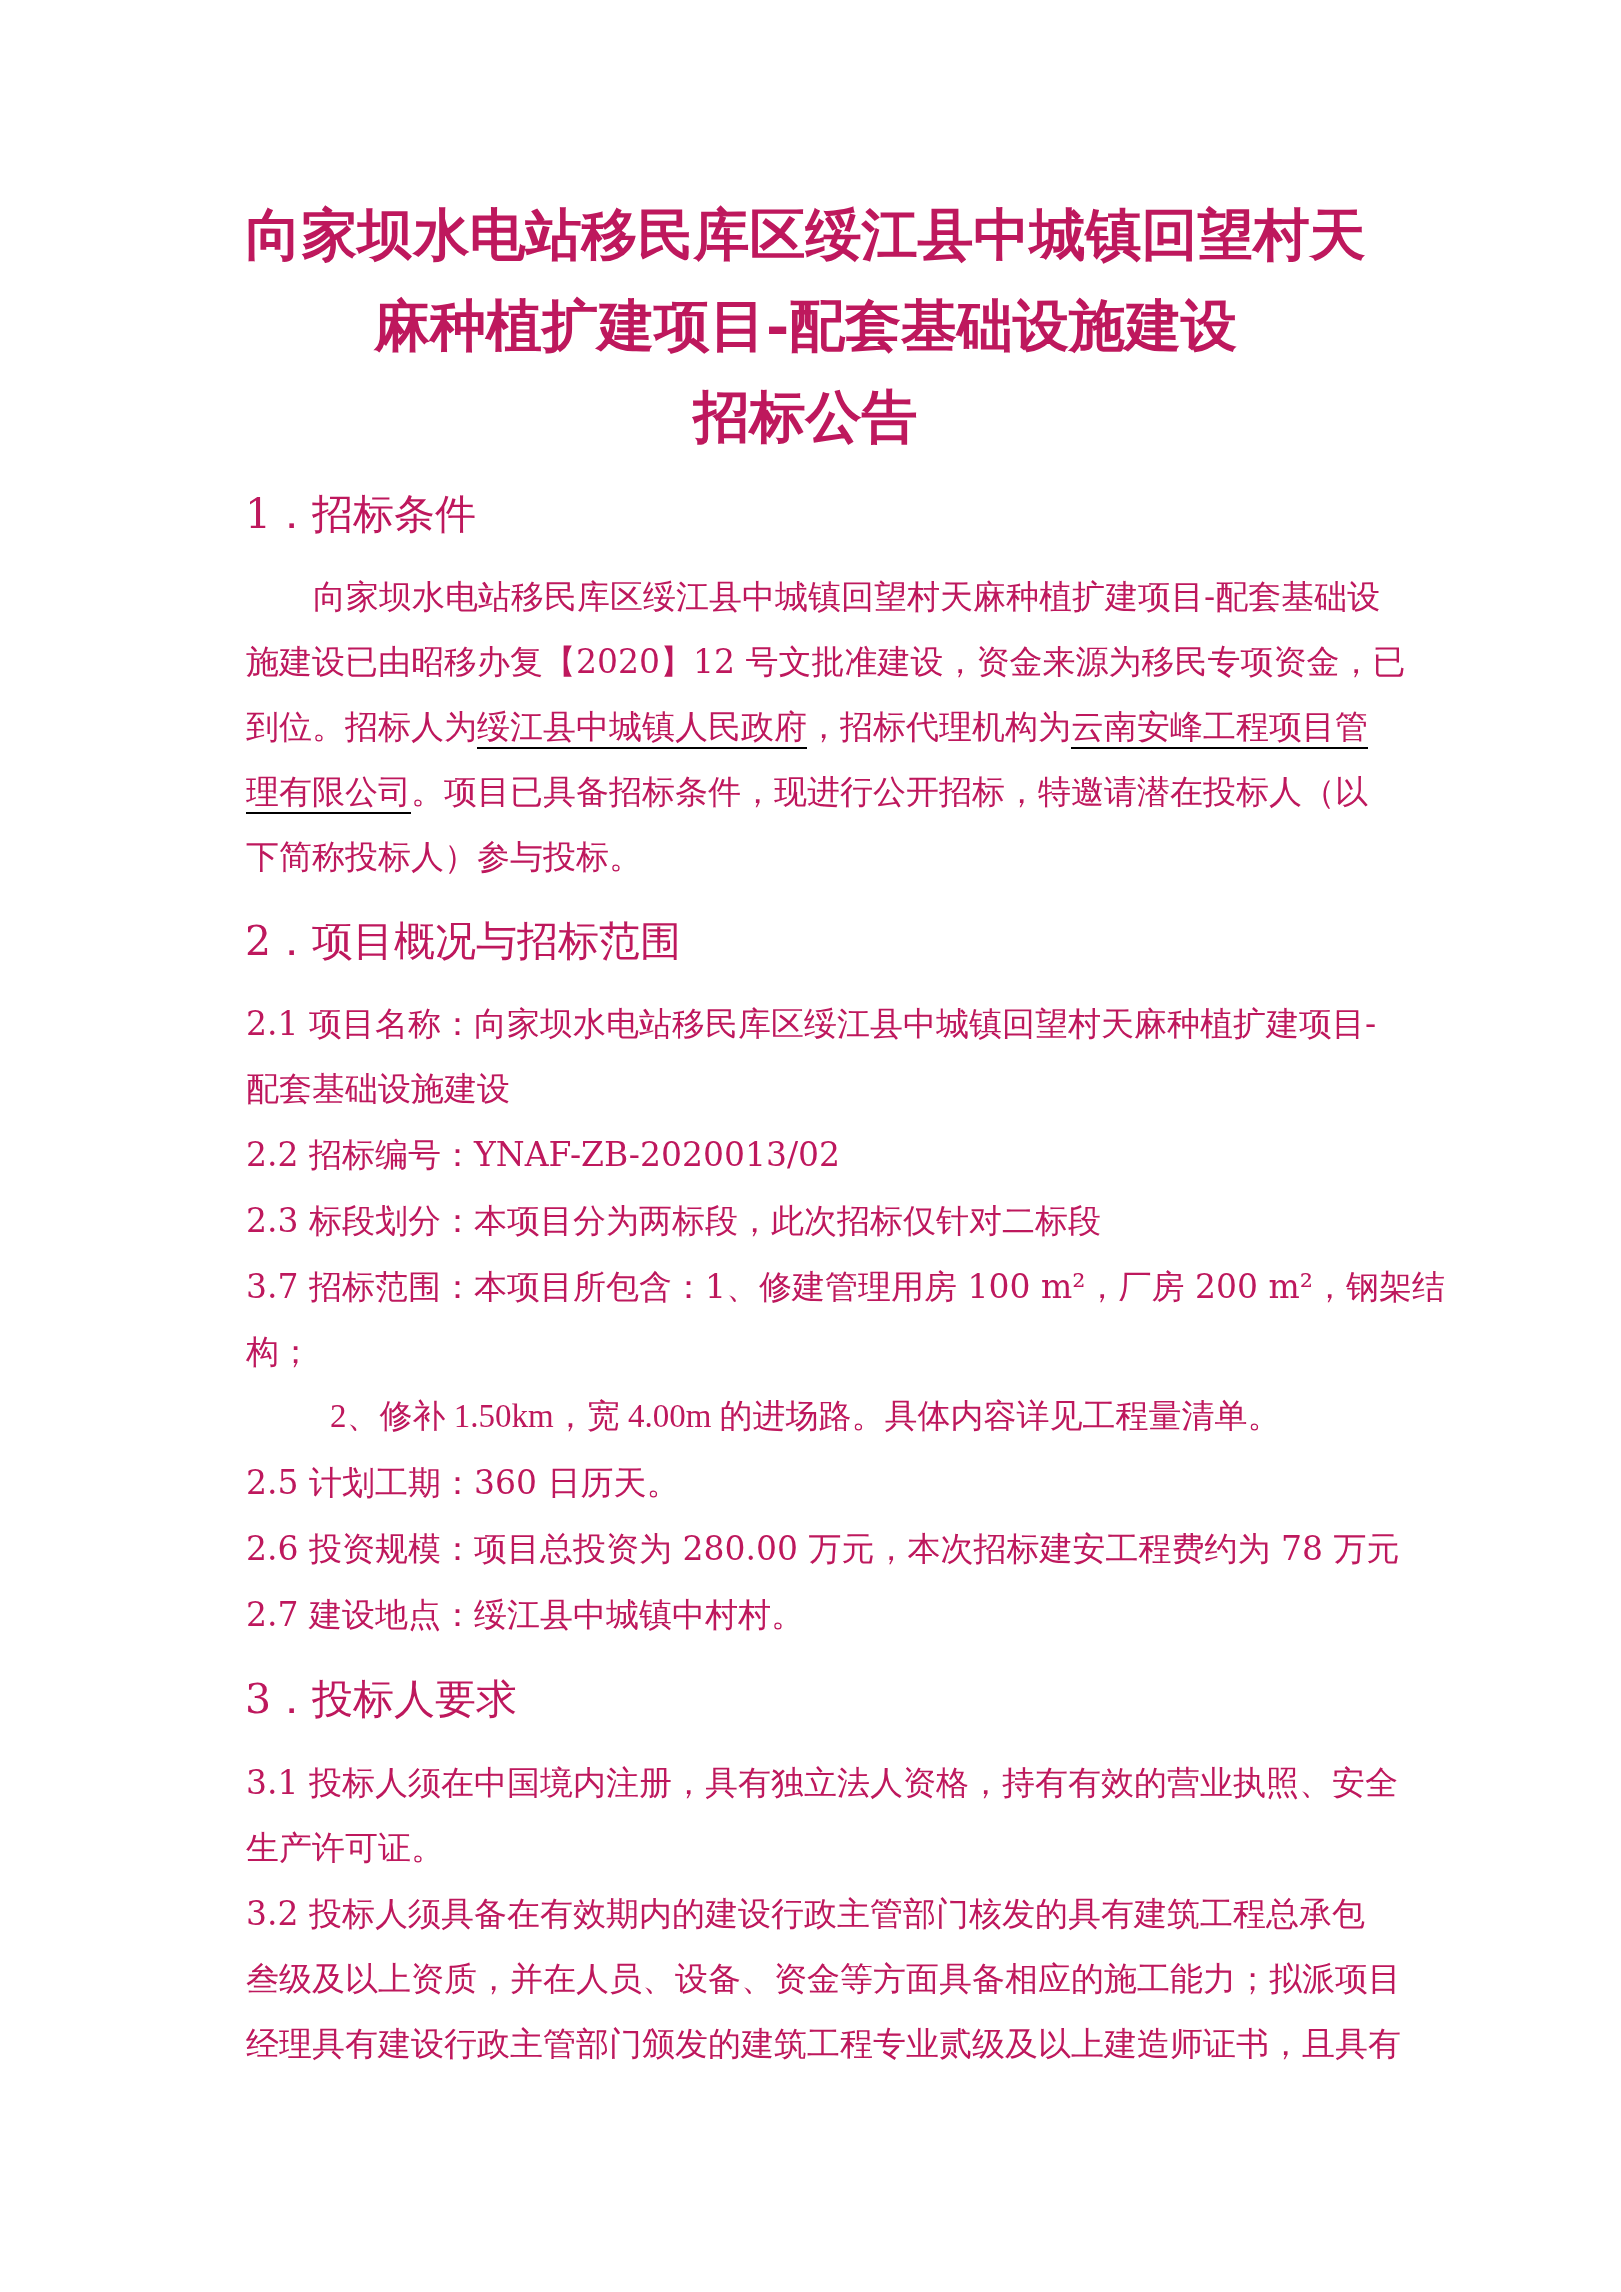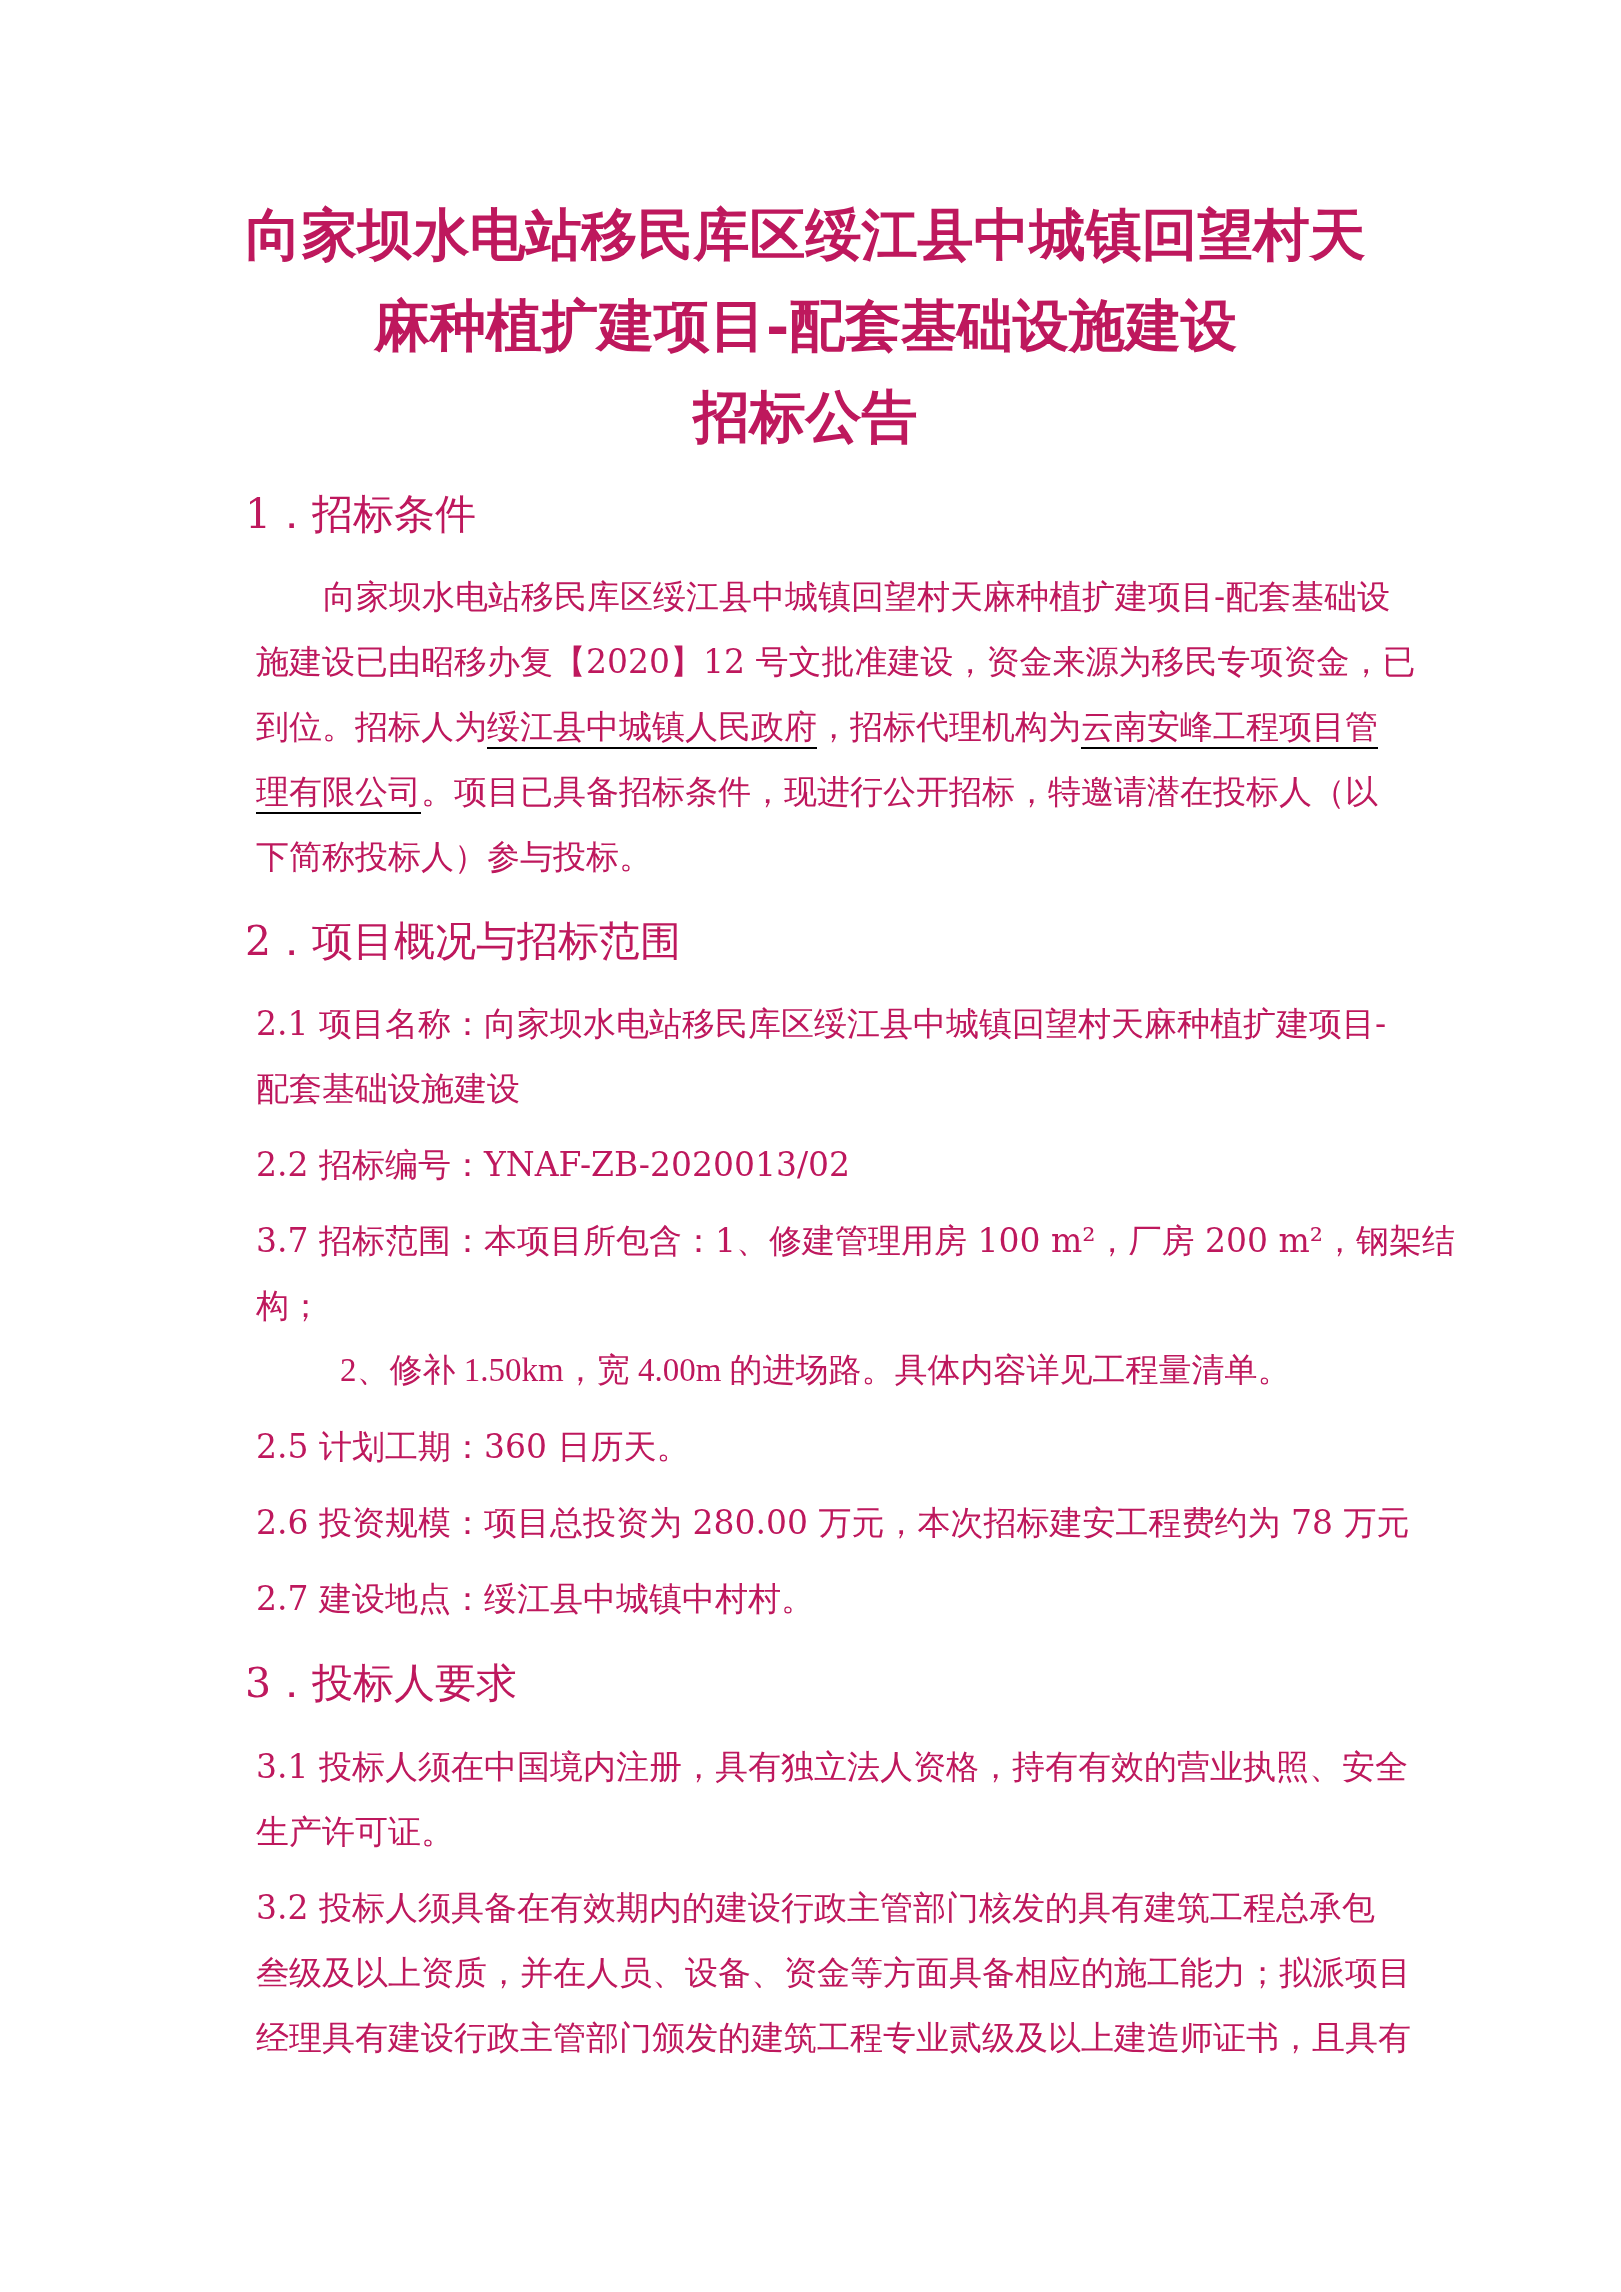--- a/index.html
+++ b/index.html
@@ -29,21 +29,21 @@
     text-align: center;
     white-space: nowrap;
   }
   .heading {
     font-size: 41px;
     font-weight: normal;
     line-height: 65px;
     margin: 19.6px 0 17.6px 0;
     white-space: nowrap;
   }
-  .para { margin: 11px; }
+  .para { margin: 1px; }
   .line {
     font-size: 33px;
     line-height: 65px;
     white-space: nowrap;
   }
   .indent-2  { text-indent: 67px; }
   .indent-25 { text-indent: 84px; font-family: Liberation Serif, serif; }
   .run { }
   .underlined {
     border-bottom: 2.9px solid #000000;
@@ -71,20 +71,23 @@
         </div>
         <div class="heading">2．项目概况与招标范围</div>
         <div class="para">
           <div class="line"><span class="run">2.1 项目名称：向家坝水电站移民库区绥江县中城镇回望村天麻种植扩建项目-</span></div>
           <div class="line"><span class="run">配套基础设施建设</span></div>
         </div>
         <div class="para">
           <div class="line"><span class="run">2.2 招标编号：YNAF-ZB-2020013/02</span></div>
         </div>
         <div class="para">
+          <div class="line"><span class="run">2.3 标段划分：本项目分为两标段，此次招标仅针对二标段</span></div>
+        </div>
+        <div class="para">
           <div class="line"><span class="run">3.7 招标范围：本项目所包含：1、修建管理用房 100 m²，厂房 200 m²，钢架结</span></div>
           <div class="line"><span class="run">构；</span></div>
           <div class="line indent-25"><span class="run">2、修补 1.50km，宽 4.00m 的进场路。具体内容详见工程量清单。</span></div>
         </div>
         <div class="para">
           <div class="line"><span class="run">2.5 计划工期：360 日历天。</span></div>
         </div>
         <div class="para">
           <div class="line"><span class="run">2.6 投资规模：项目总投资为 280.00 万元，本次招标建安工程费约为 78 万元</span></div>
         </div>

